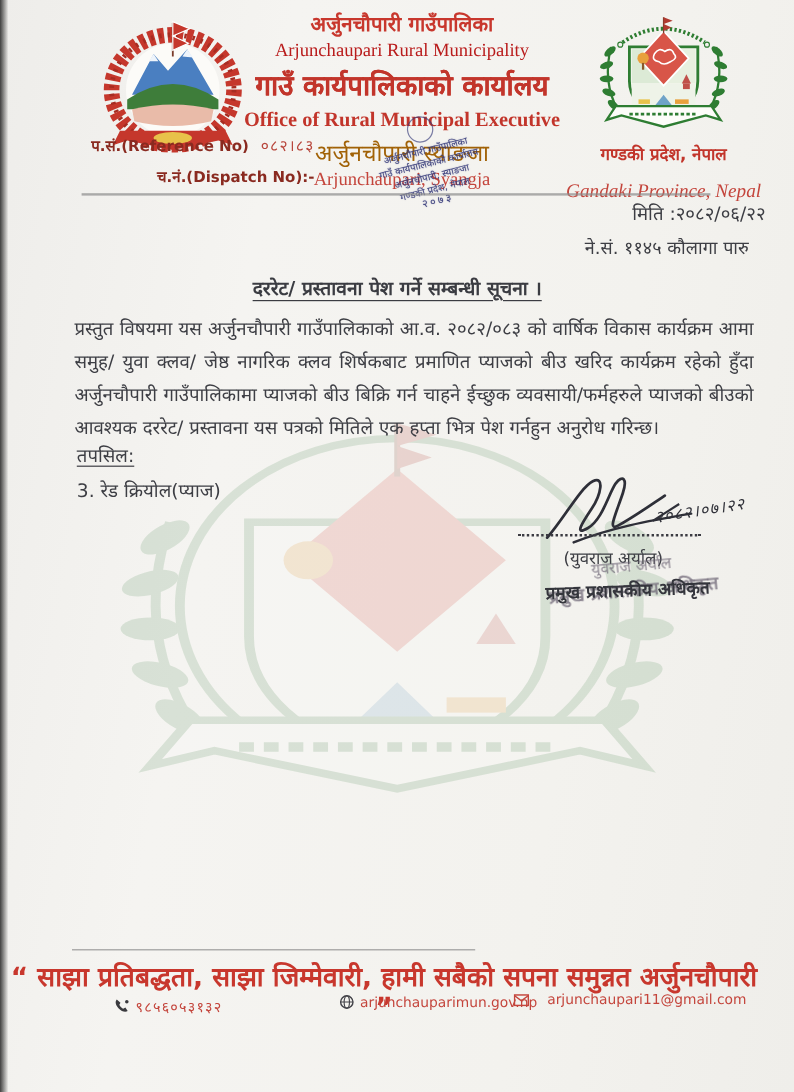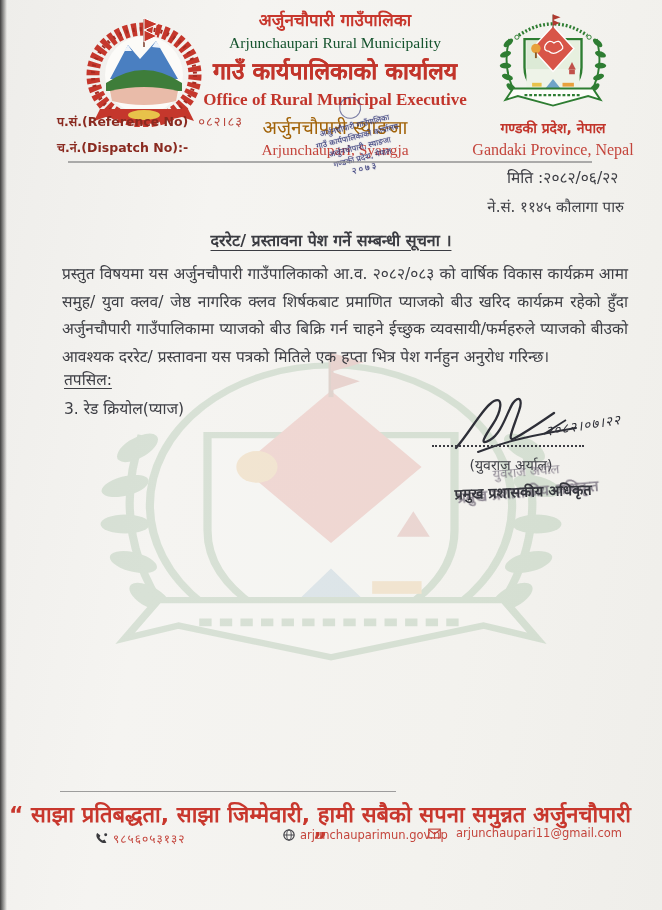--- a/index.html
+++ b/index.html
@@ -11,49 +11,49 @@
   }
   .page{position:absolute;inset:0;}
   .scan-edge{position:absolute;left:0;top:0;width:7px;height:910px;
     background:linear-gradient(to right,#141414,#55555500);opacity:.8;}
   .abs{position:absolute;}
   .serif{font-family:"Liberation Serif","DejaVu Serif",serif;}
 
   
   .hdr-center{left:192px;top:8px;width:286px;text-align:center;}
   .muni-np{font-size:17px;font-weight:bold;color:#c8372d;}
-  .muni-en{font-size:15.5px;color:#14532d;margin-top:3px;}
+  .muni-en{font-size:15.5px;color:#b91c1c;margin-top:3px;}
   .office-np{font-size:23px;font-weight:bold;color:#c2352b;margin-top:2px;text-shadow:0 0 .5px #c2352b;}
   .office-en{font-size:17px;font-weight:bold;color:#c2352b;margin-top:4px;}
   .addr-np{font-size:19px;color:#a16207;margin-top:4px;}
   .addr-en{font-size:15.5px;color:#c4453c;margin-top:1px;}
 
   
   .province{left:443px;top:118px;width:220px;text-align:center;}
   .prov-np{font-size:14px;font-weight:bold;color:#c2352b;}
-  .prov-en{font-size:16px;color:#c4453c;margin-top:4px;}
-
-  
-  .refs{left:57px;top:112px;font-size:12.5px;color:#8a2a20;font-weight:bold;}
+  .prov-en{font-size:16px;color:#c4453c;margin-top:14px;font-style:italic;}
+
+  
+  .refs{left:76px;top:112px;font-size:12.5px;color:#8a2a20;font-weight:bold;text-align:right;}
   .refs .row{margin-bottom:9px;}
   .refs .val{color:#b8463c;font-weight:normal;font-size:13px;margin-left:10px;letter-spacing:1px;}
 
   .hdr-rule{left:68px;top:161px;width:524px;height:1.5px;background:#8b8b8b;opacity:.7;}
 
   
   .stamp{left:293px;top:96px;width:128px;transform:rotate(-14deg);
     color:rgba(54,58,122,.88);text-align:center;line-height:11px;
     text-shadow:0 0 1px rgba(54,58,122,.5);}
   .stamp .ring{width:20px;height:20px;border:1.5px solid rgba(54,58,122,.65);
     border-radius:50%;margin:0 auto 2px auto;}
   .stamp div{font-size:8px;}
   .stamp .yr{font-size:9px;letter-spacing:2px;}
 
   
-  .dateblock{right:24px;top:166px;text-align:center;color:#3d3e44;}
+  .dateblock{right:24px;top:166px;text-align:right;color:#3d3e44;}
   .date-line{font-size:15.5px;}
   .ns-line{font-size:15px;margin-top:8px;padding-right:14px;}
 
   .subject{left:0;top:229px;width:662px;text-align:center;font-size:16px;
     font-weight:bold;color:#3b3c42;text-decoration:underline;text-underline-offset:4px;}
 
   .bodytext{left:62px;top:261px;width:566px;font-size:15.5px;line-height:27.5px;
     color:#3d3e44;text-align:justify;}
 
   .tapasil{left:64px;top:368px;font-size:15.5px;color:#3d3e44;

